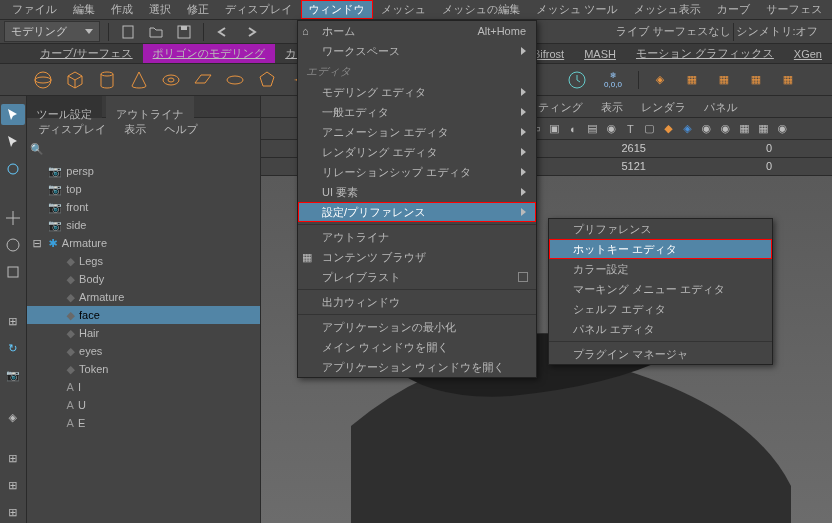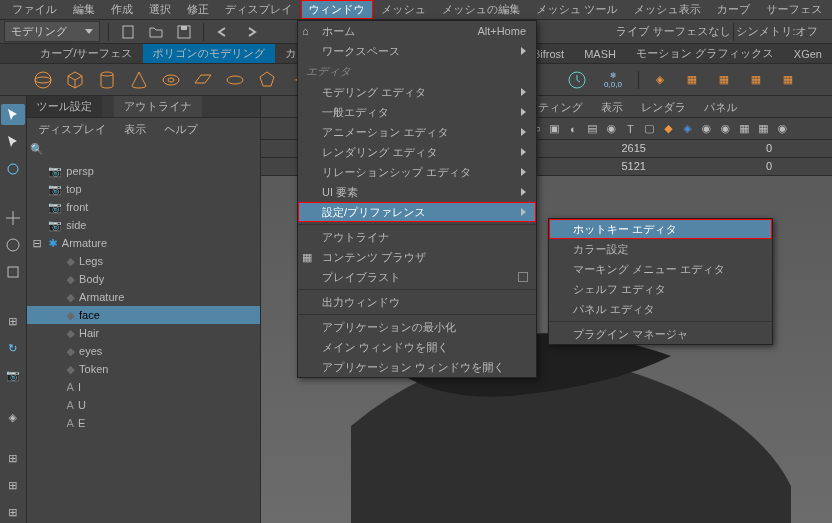--- a/index.html
+++ b/index.html
@@ -12,39 +12,39 @@
   
   
   .mode-row { display: flex; background: #444444; height: 24px; align-items: center; padding: 0 4px; gap: 6px; border-bottom: 1px solid #2a2a2a; }
   .mode-select { background: #525252; color: #ccc; padding: 2px 6px; display: flex; align-items: center; gap: 18px; border: 1px solid #333; }
   .mode-select .chev { width: 0; height: 0; border-left: 4px solid transparent; border-right: 4px solid transparent; border-top: 5px solid #bbb; }
   .icon-btn { width: 22px; height: 22px; display: flex; align-items: center; justify-content: center; }
   .sep { width: 1px; height: 18px; background: #2a2a2a; margin: 0 2px; }
   
   
   .shelf-tabs { display: flex; background: #3a3a3a; height: 20px; align-items: center; padding-left: 30px; border-bottom: 1px solid #2a2a2a; }
-  .shelf-tab { padding: 2px 10px; white-space: nowrap; color: #bbb; }
-  .shelf-tab.active { background: #0369a1; }
+  .shelf-tab { padding: 2px 10px; white-space: nowrap; color: #bbb; text-decoration: underline; }
+  .shelf-tab.active { background: #a21caf; }
   
   
   .shelf-icons { display: flex; background: #444; height: 32px; align-items: center; padding-left: 30px; gap: 6px; border-bottom: 1px solid #2a2a2a; }
   .shelf-icon { width: 26px; height: 26px; display: flex; align-items: center; justify-content: center; color: #e89440; }
   
   
   .main { display: flex; height: calc(523px - 96px); }
   
   
   .left-toolbar { width: 30px; background: #444; display: flex; flex-direction: column; align-items: center; padding-top: 8px; gap: 6px; border-right: 1px solid #2a2a2a; }
   .tool-icon { width: 24px; height: 24px; display: flex; align-items: center; justify-content: center; }
   .tool-icon.sel { background: #5285a6; border-radius: 2px; }
   
   
   .outliner { width: 266px; background: #444; border-right: 1px solid #2a2a2a; }
   .panel-tabs { display: flex; height: 22px; background: #3a3a3a; border-bottom: 1px solid #2a2a2a; }
-  .panel-tab { padding: 3px 10px; background: #333; margin-right: 12px; }
+  .panel-tab { padding: 11px 10px; background: #333; margin-right: 4px; }
   .panel-tab.active { background: #444; }
   .panel-menus { display: flex; height: 20px; padding: 2px 4px; gap: 2px; }
   .panel-menu { padding: 2px 8px; }
   .search-row { display: flex; align-items: center; height: 22px; padding: 0 4px; gap: 4px; }
   .search-input { flex: 1; background: #2f2f2f; border: 1px solid #222; color: #888; padding: 2px 4px; font-size: 11px; font-style: italic; }
   .tree { padding: 2px 0; }
   .tree-item { display: flex; align-items: center; height: 18px; padding-left: 4px; gap: 4px; }
   .tree-item .ind { display: inline-block; }
   .tree-item .lbl { white-space: nowrap; }
   .tree-item.sel { background: #5285a6; color: #000; }
@@ -465,20 +465,23 @@
     </div>
   <div class="dd-item">
       <span>メイン ウィンドウを開く</span>
     </div>
   <div class="dd-item">
       <span>アプリケーション ウィンドウを開く</span>
     </div>
 </div>
 
 <div class="dropdown dd-sub">
+  <div class="dd-item">
+      <span>プリファレンス</span>
+    </div>
   <div class="dd-item hl boxed">
       <span>ホットキー エディタ</span>
     </div>
   <div class="dd-item">
       <span>カラー設定</span>
     </div>
   <div class="dd-item">
       <span>マーキング メニュー エディタ</span>
     </div>
   <div class="dd-item">

